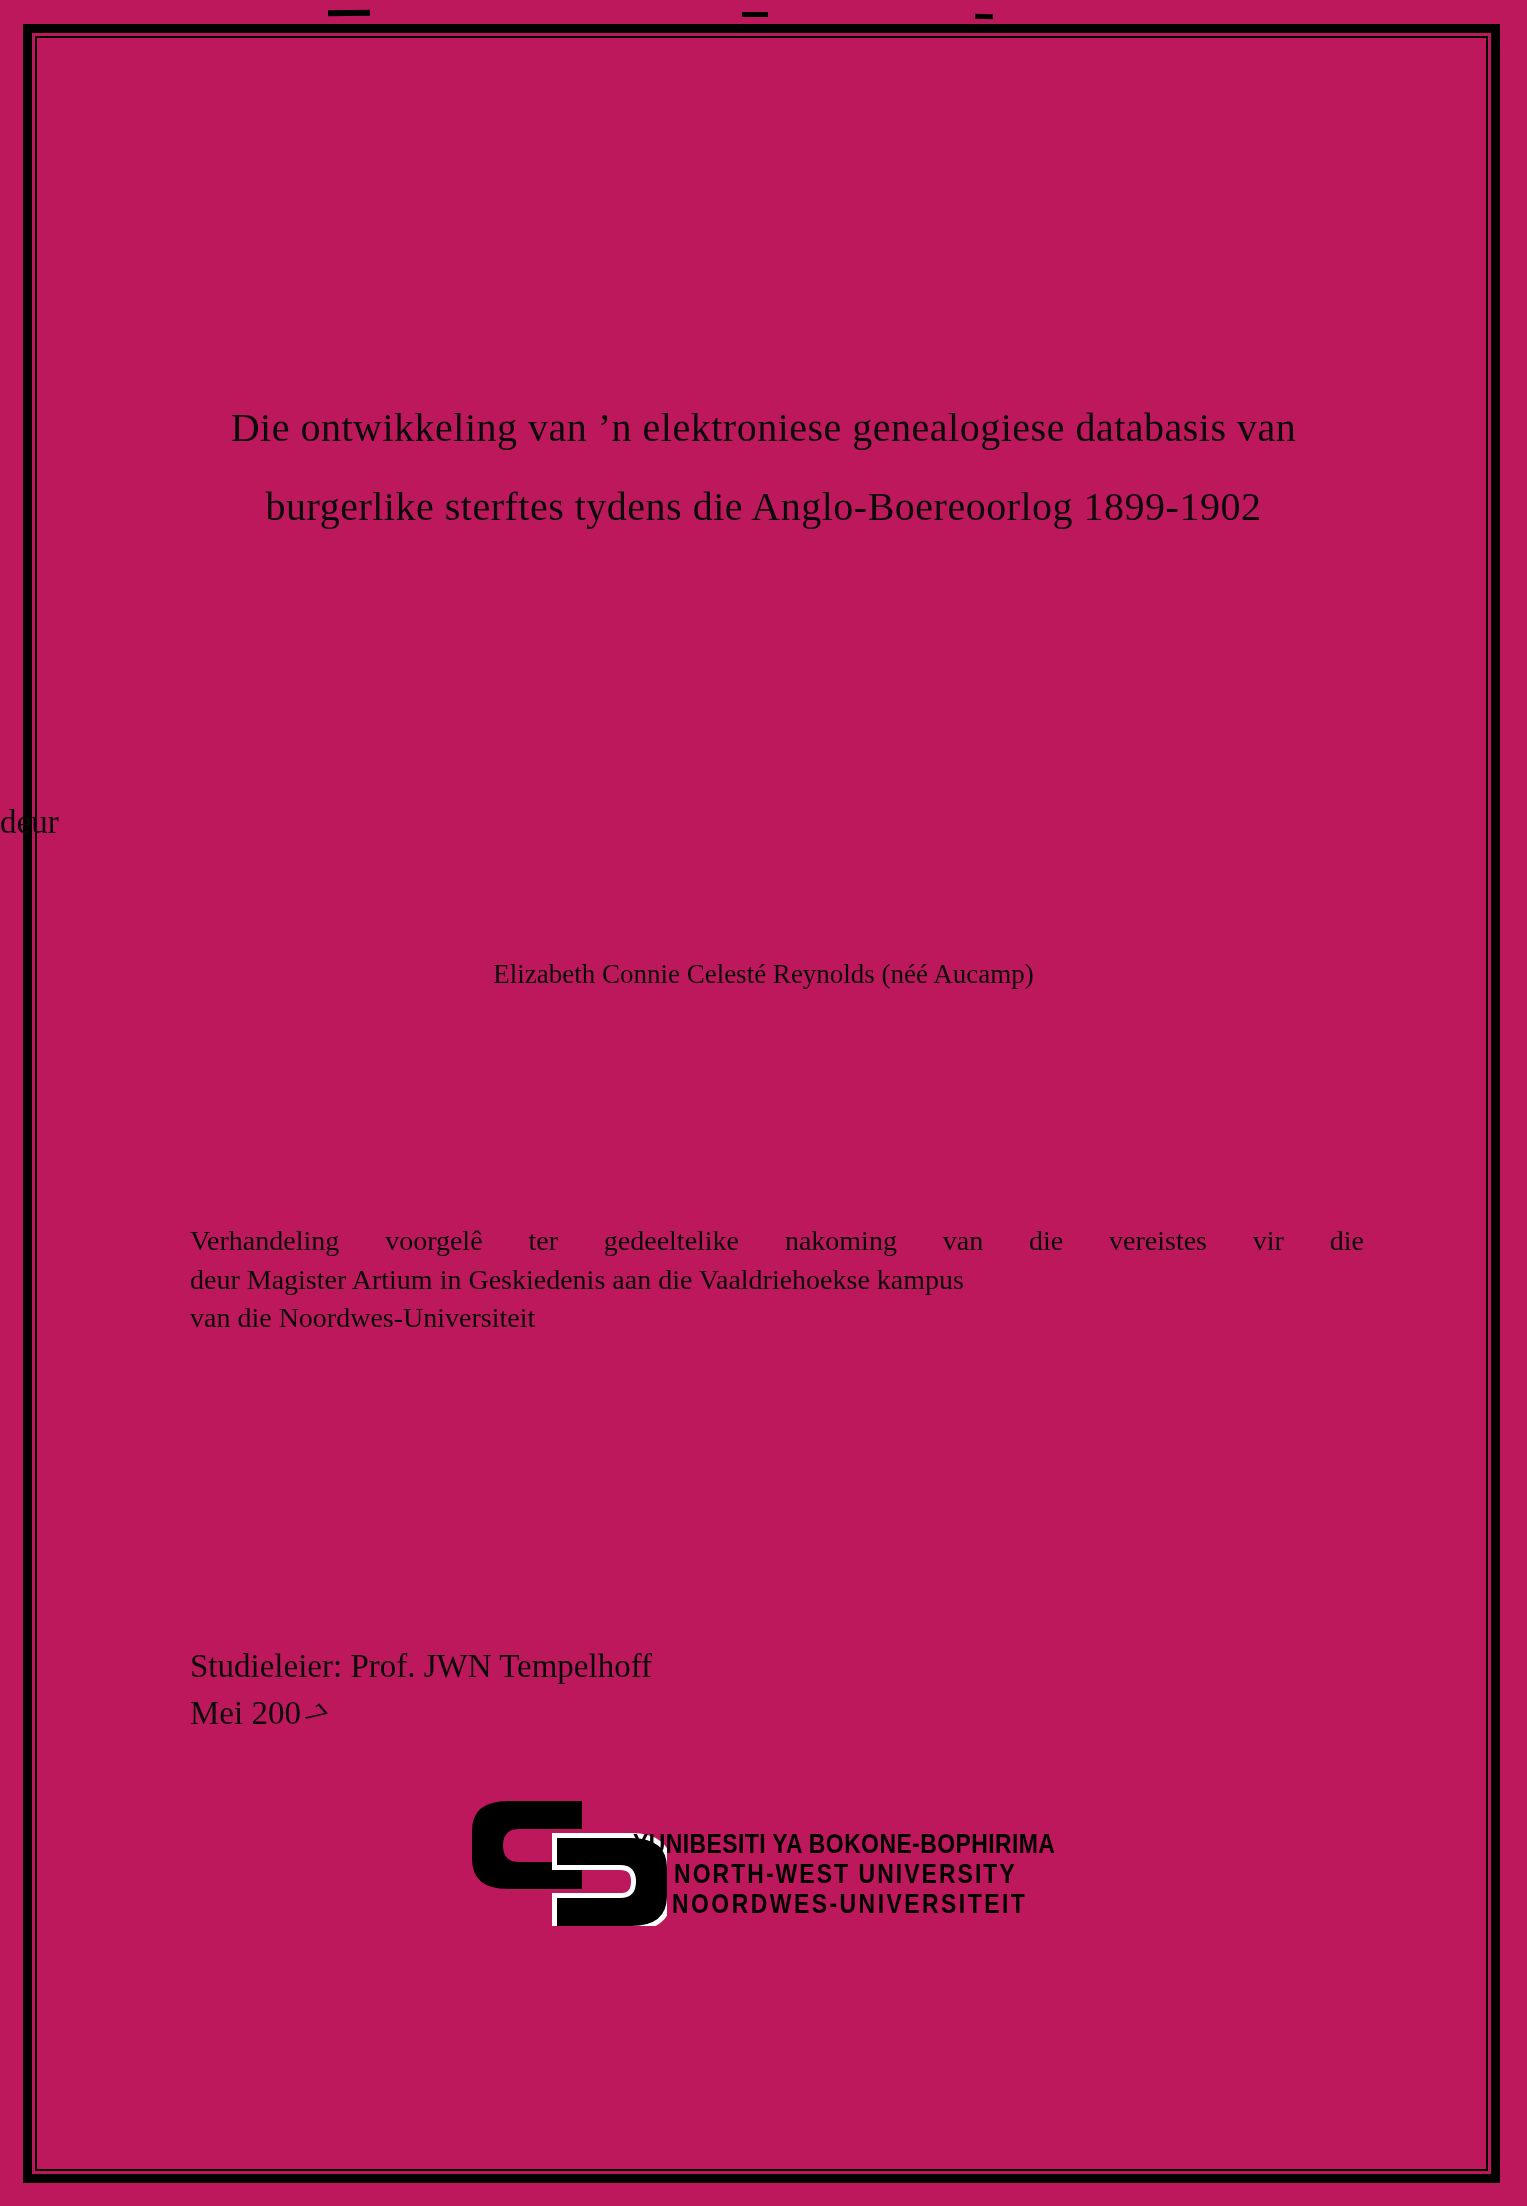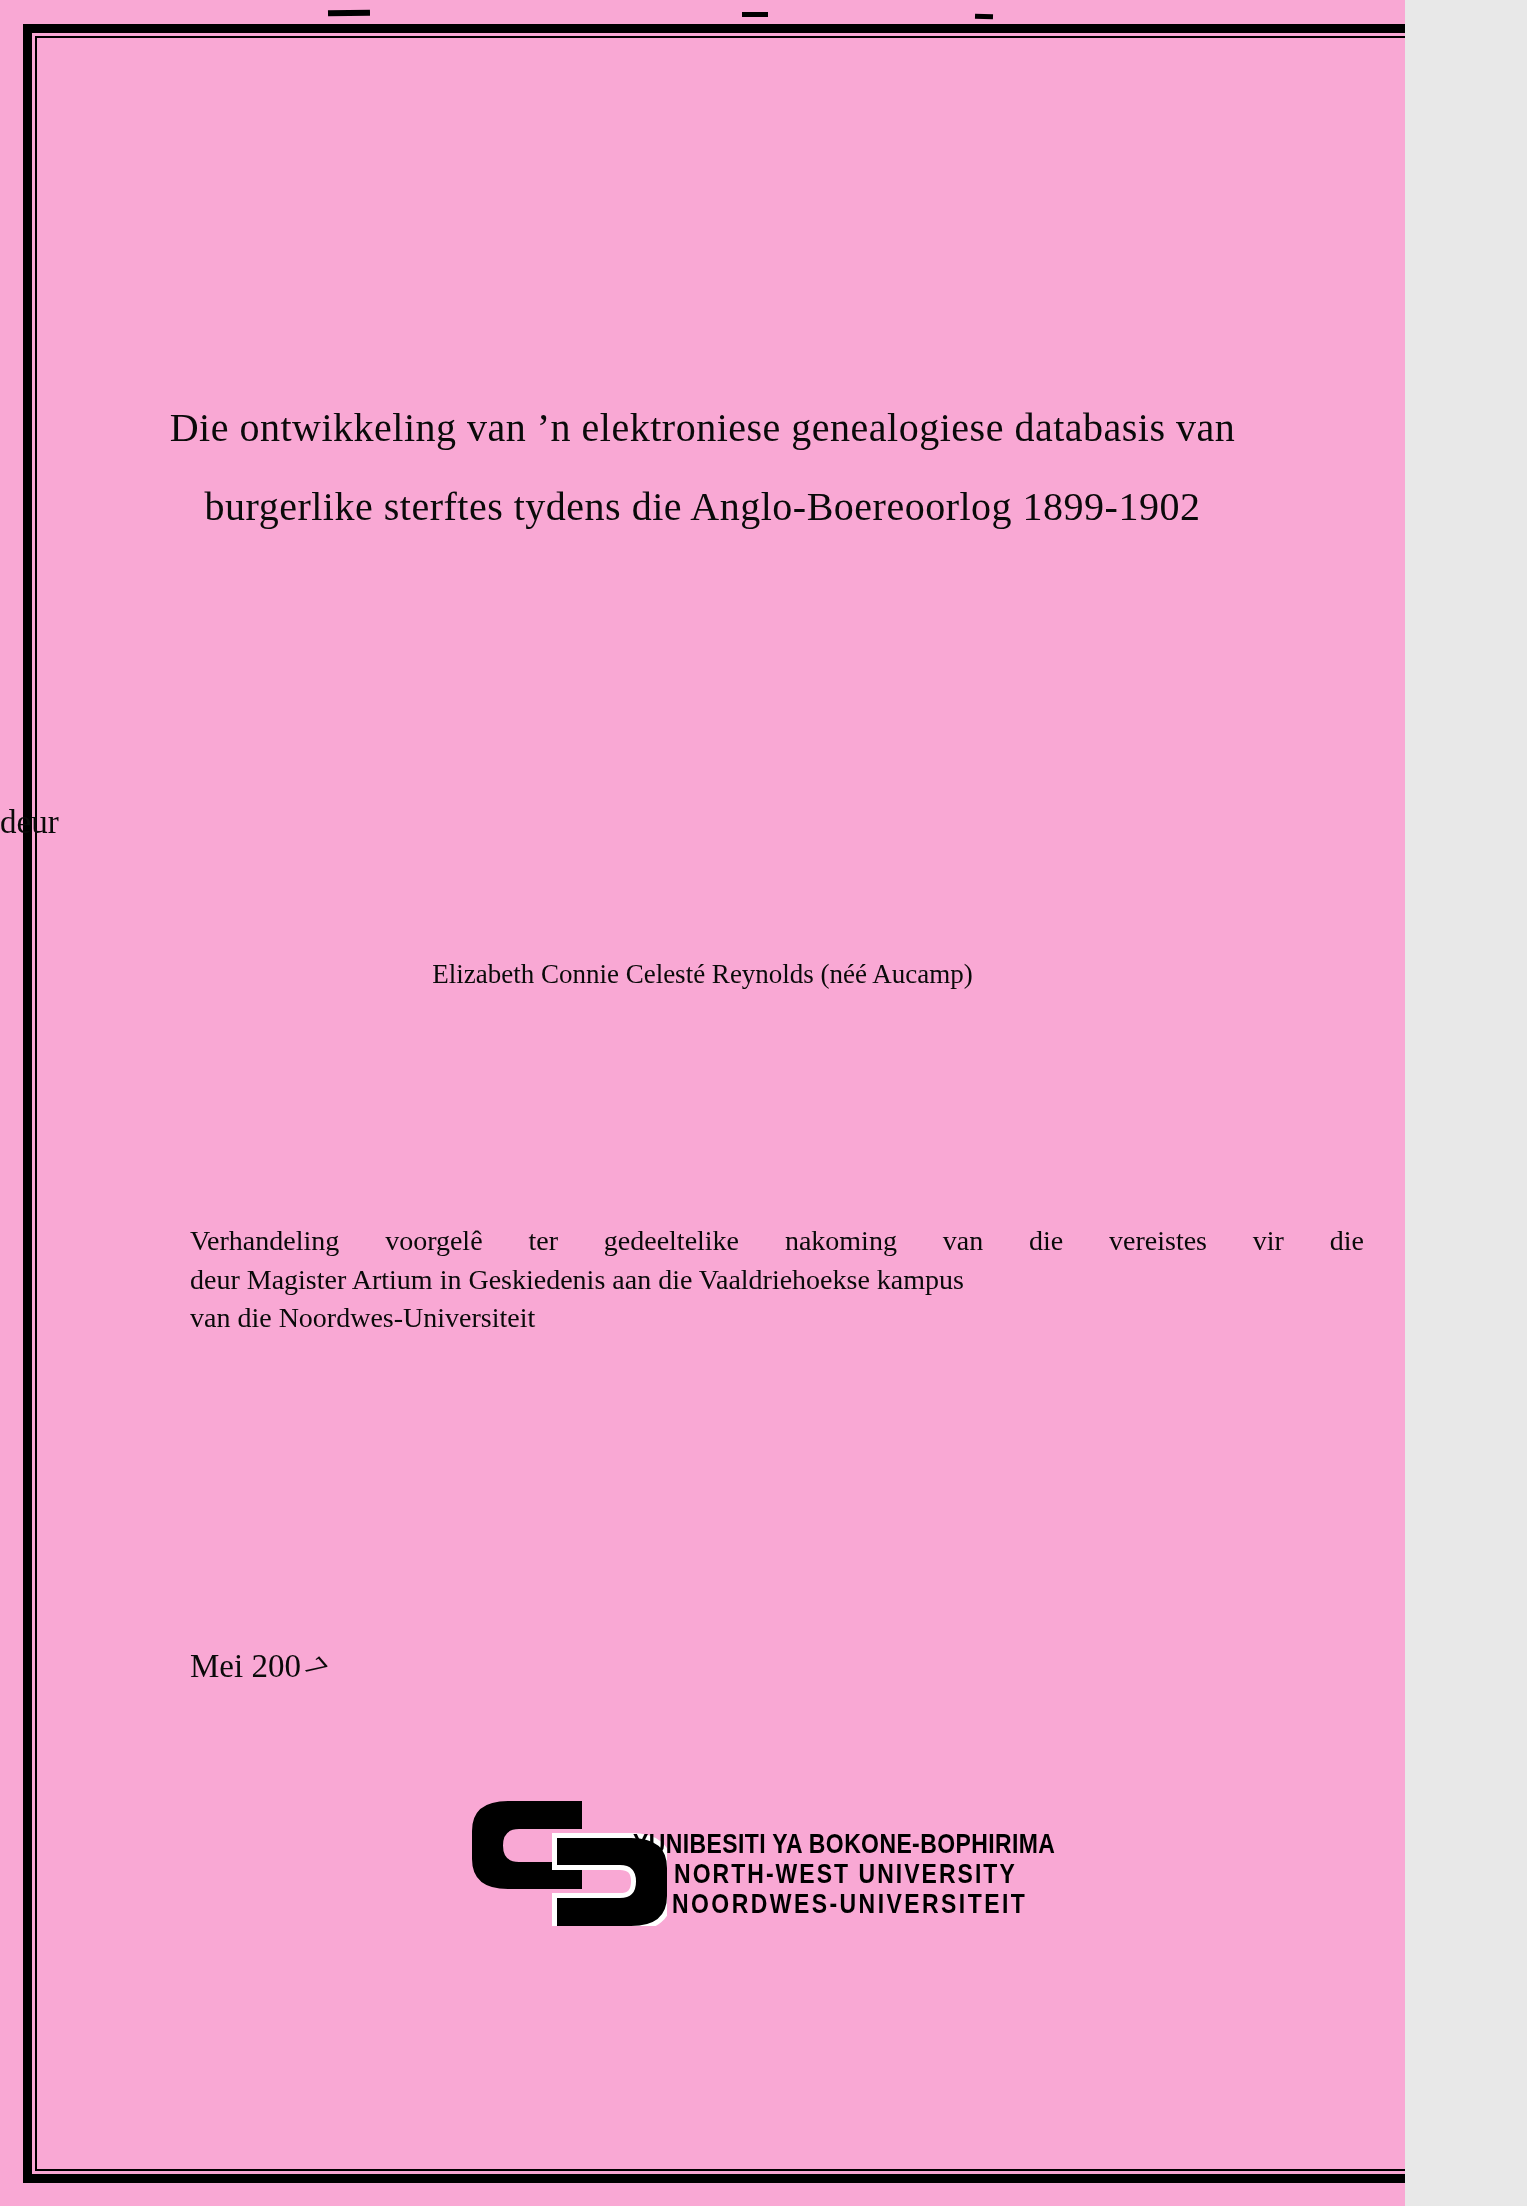--- a/index.html
+++ b/index.html
@@ -1,20 +1,20 @@
 <!DOCTYPE html>
 <html><head>
 <meta charset="utf-8">
 <style>
   html, body { margin: 0; padding: 0; background: #e8e8e8; }
   .page {
     position: relative;
-    width: 1405px;
+    width: 1527px;
     height: 2206px;
-    background: #f9a8d4;
+    background: #be185d;
     overflow: hidden;
     font-family: "Liberation Serif", "DejaVu Serif", serif;
     color: #0a0a0a;
   }
   
   .frame-outer {
     position: absolute;
     left: 23px; top: 24px;
     width: 1477px; height: 2159px;
     border: 9px solid #000;
@@ -117,20 +117,21 @@
 
   <div class="author">Elizabeth Connie Celesté Reynolds (néé Aucamp)</div>
 
   <div class="declaration">
     <div class="decl-line1">Verhandeling voorgelê ter gedeeltelike nakoming van die vereistes vir die</div>
     <div><span>deur </span><span class="italic">Magister Artium</span><span> in Geskiedenis aan die Vaaldriehoekse kampus</span></div>
     <div>van die Noordwes-Universiteit</div>
   </div>
 
   <div class="supervisor-block">
+    <div>Studieleier: Prof. JWN Tempelhoff</div>
     <div><span>Mei 200</span><span class="seven">7</span></div>
   </div>
 
   <div class="logo-mark">
     <svg viewBox="0 0 195 125" width="195" height="125" aria-hidden="true">
       <defs>
         <path id="clink" d="M 110 0 H 36 Q 0 0 0 30 V 58 Q 0 88 36 88 H 110 V 61 H 47 Q 31 61 31 44.5 Q 31 28 47 28 H 110 Z"></path>
       </defs>
 
       <use href="#clink" fill="#000"></use>

